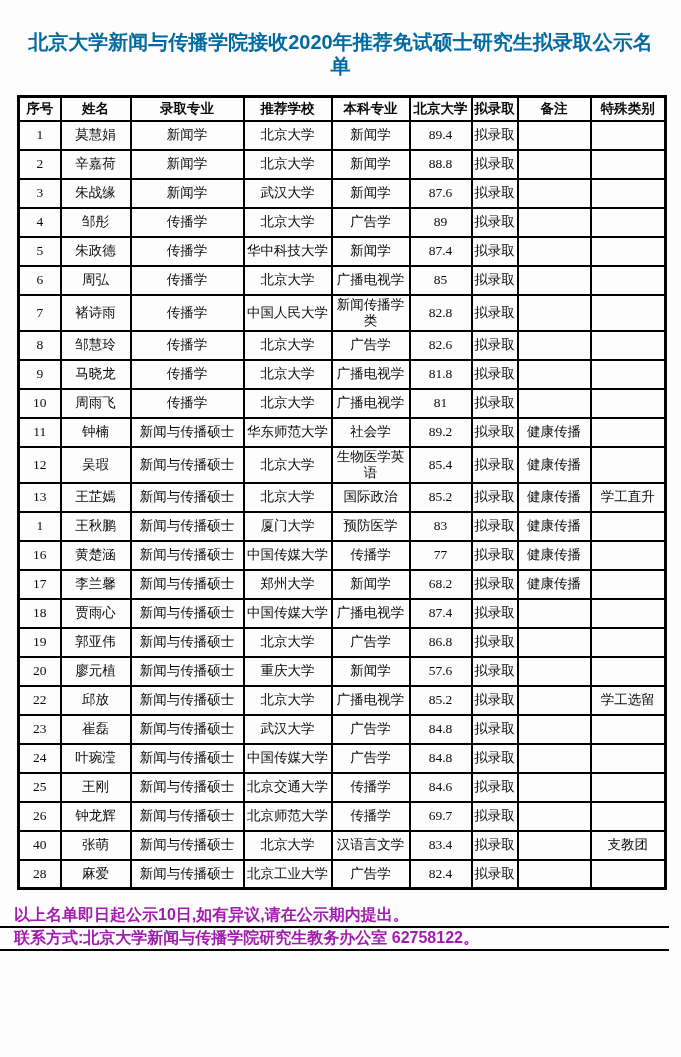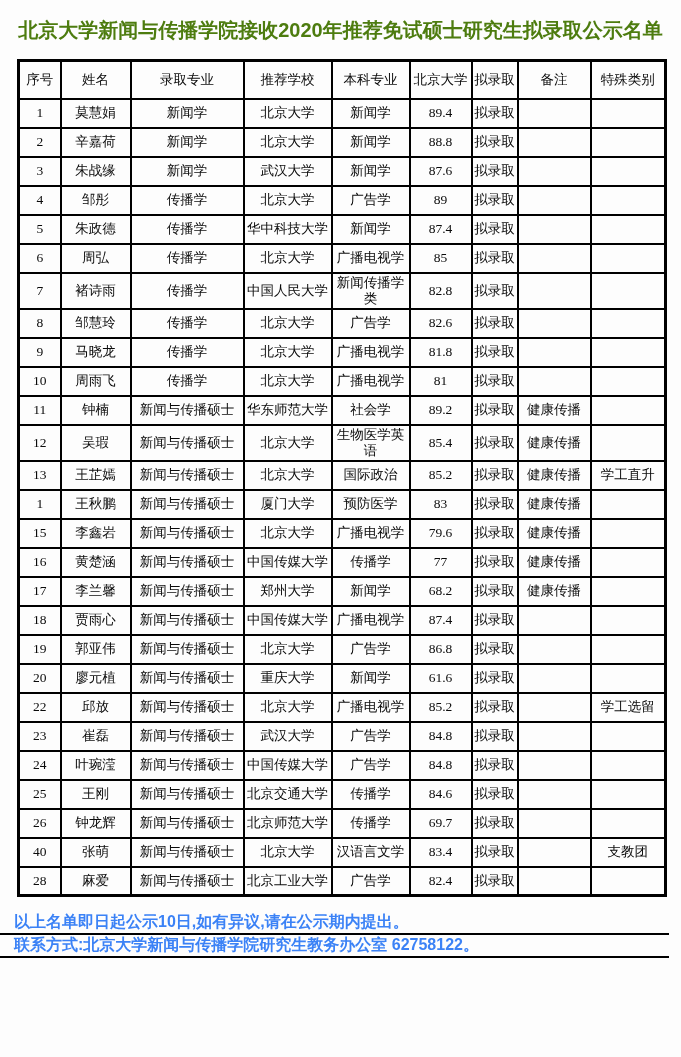--- a/index.html
+++ b/index.html
@@ -8,28 +8,28 @@
     width: 681px;
     height: 1057px;
     background: #fdfdfd;
     color: #000;
     font-family: "Liberation Serif", "DejaVu Serif", serif;
     overflow: hidden;
   }
   .page { width: 681px; height: 1057px; position: relative; }
 
   .title {
-    margin: 4px;
+    margin: 16px;
     padding: 14px 8px 0 8px;
     text-align: center;
     font-family: "Liberation Sans", "DejaVu Sans", sans-serif;
     font-weight: bold;
     font-size: 20px;
     line-height: 24px;
-    color: #4d7c0f;
+    color: #0369a1;
     letter-spacing: 0px;
   }
 
   table.admission {
     border-collapse: collapse;
     table-layout: fixed;
     width: 647px;
     margin: 17px 0 0 17px;
     border: 3px solid #000;
   }
@@ -39,29 +39,29 @@
     font-family: "Liberation Serif", "DejaVu Serif", serif;
     font-size: 13.5px;
     font-weight: normal;
     text-align: center;
     vertical-align: middle;
     padding: 1px 1px;
     line-height: 16px;
     word-break: break-all;
     color: #0a0a0a;
   }
-  table.admission thead th { height: 38px; }
+  table.admission thead th { height: 24px; font-weight: bold; }
   table.admission tbody td { height: 29px; }
 
   .footer {
     margin: 15px 12px 0 0;
     font-family: "Liberation Sans", "DejaVu Sans", sans-serif;
     font-weight: bold;
     font-size: 16px;
-    color: #3b82f6;
+    color: #a21caf;
   }
   .footer-line {
     padding: 1px 0 2px 14px;
     border-bottom: 2.5px solid #000;
     line-height: 18px;
     white-space: nowrap;
   }
 </style>
 </head>
 <body>
@@ -244,31 +244,20 @@
           <td>王秋鹏</td>
           <td>新闻与传播硕士</td>
           <td>厦门大学</td>
           <td>预防医学</td>
           <td>83</td>
           <td>拟录取</td>
           <td>健康传播</td>
           <td></td>
         </tr>
         <tr>
-          <td>15</td>
-          <td>李鑫岩</td>
-          <td>新闻与传播硕士</td>
-          <td>北京大学</td>
-          <td>广播电视学</td>
-          <td>79.6</td>
-          <td>拟录取</td>
-          <td>健康传播</td>
-          <td></td>
-        </tr>
-        <tr>
           <td>16</td>
           <td>黄楚涵</td>
           <td>新闻与传播硕士</td>
           <td>中国传媒大学</td>
           <td>传播学</td>
           <td>77</td>
           <td>拟录取</td>
           <td>健康传播</td>
           <td></td>
         </tr>
@@ -304,21 +293,21 @@
           <td>拟录取</td>
           <td></td>
           <td></td>
         </tr>
         <tr>
           <td>20</td>
           <td>廖元植</td>
           <td>新闻与传播硕士</td>
           <td>重庆大学</td>
           <td>新闻学</td>
-          <td>61.6</td>
+          <td>57.6</td>
           <td>拟录取</td>
           <td></td>
           <td></td>
         </tr>
         <tr>
           <td>22</td>
           <td>邱放</td>
           <td>新闻与传播硕士</td>
           <td>北京大学</td>
           <td>广播电视学</td>

